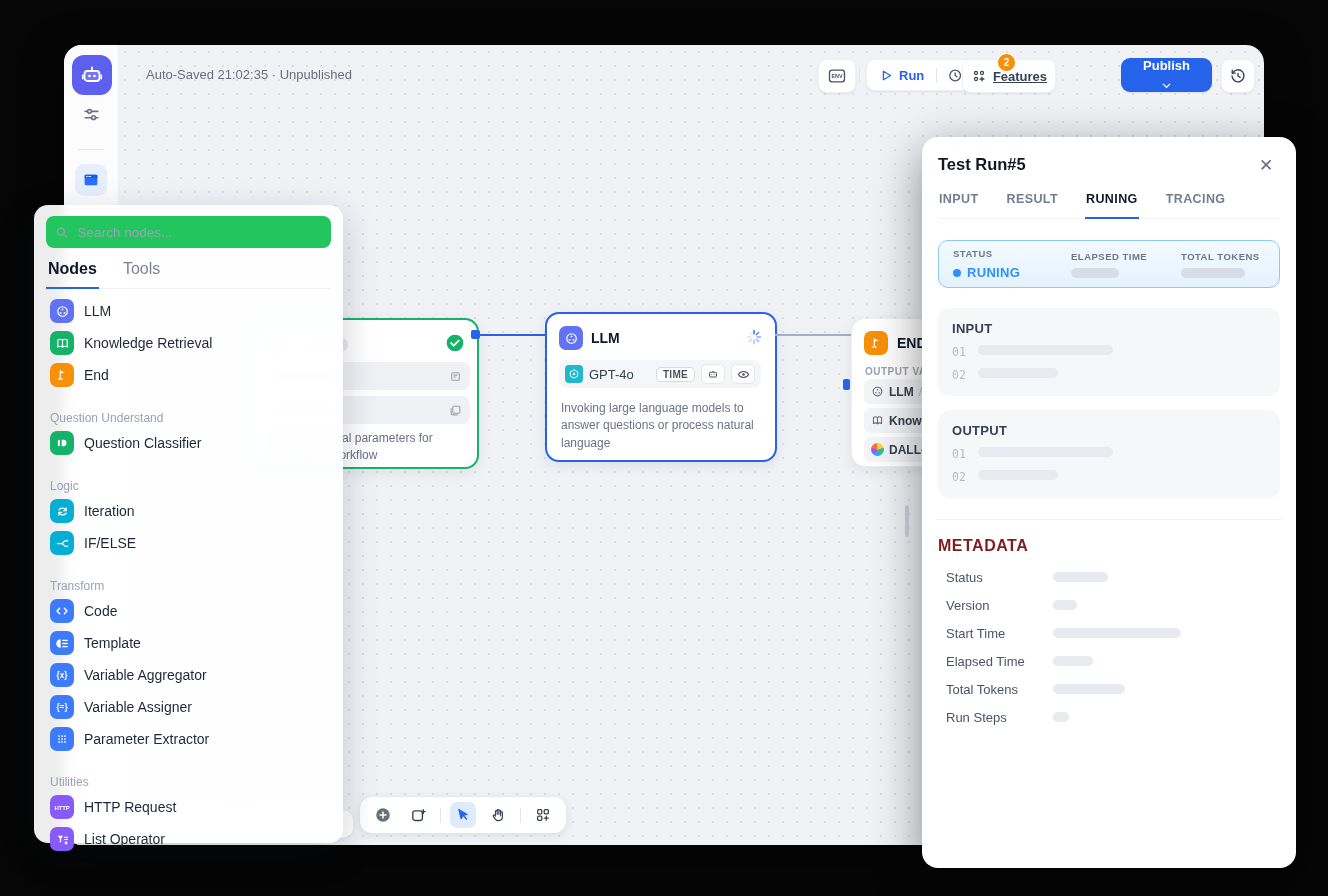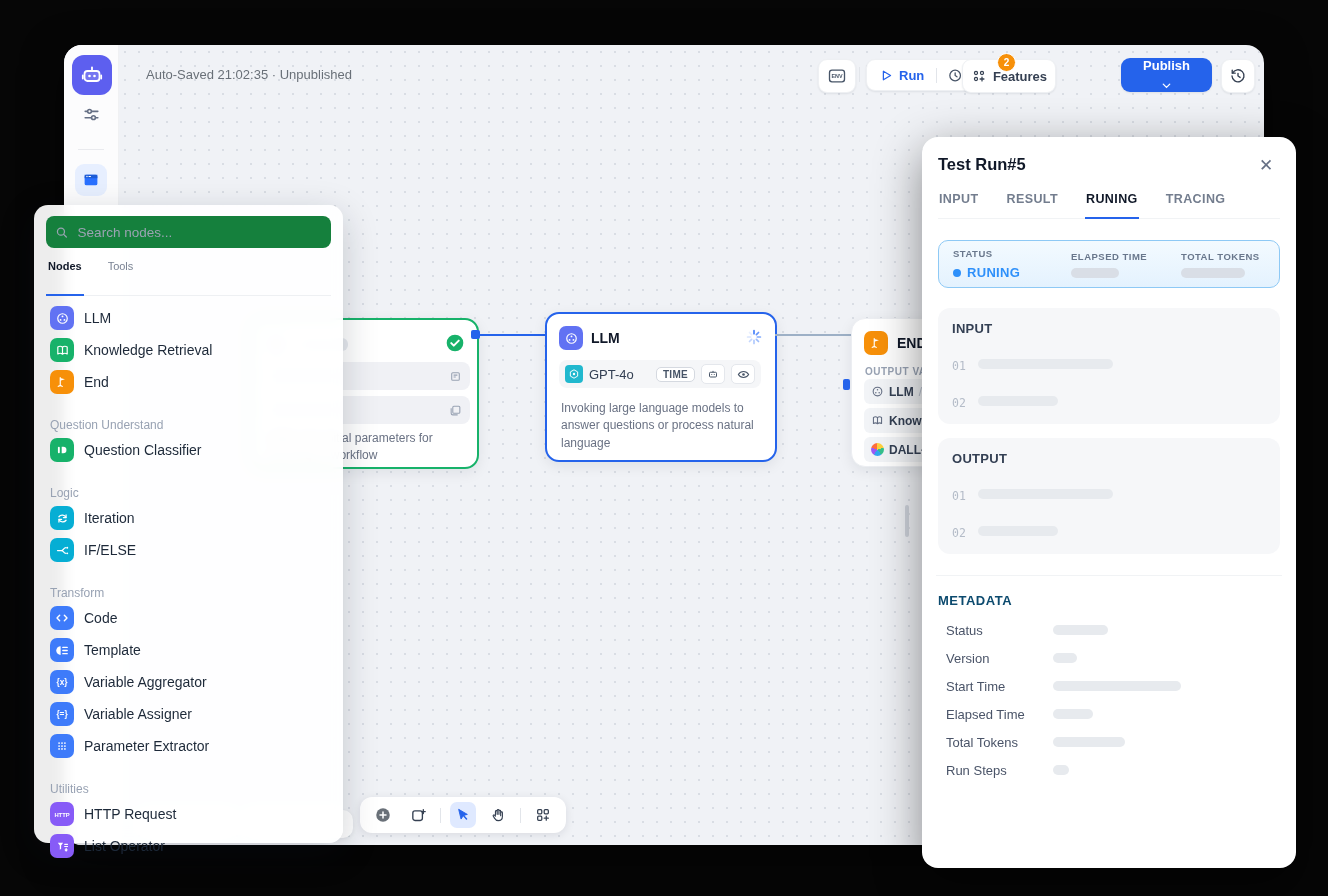--- a/index.html
+++ b/index.html
@@ -53,25 +53,25 @@
   .toolbar{position:absolute;background:#fff;border-radius:12px;box-shadow:0 2px 10px rgba(16,24,40,.1);
            display:flex;align-items:center;gap:9px;padding:0 10px;}
   .tbtn{width:26px;height:26px;border-radius:7px;display:flex;align-items:center;justify-content:center;}
   .tbtn.active{background:#dfe9ff;}
   .ghost{position:absolute;background:#fff;border-radius:10px;box-shadow:0 1px 4px rgba(16,24,40,.08);}
   .thumb{position:absolute;width:4px;border-radius:2px;background:#cfd4dc;}
   
   .npanel{position:absolute;left:34px;top:205px;width:309px;height:638px;border-radius:14px;
           background:rgba(255,255,255,.93);backdrop-filter:blur(7px);-webkit-backdrop-filter:blur(7px);
           box-shadow:0 10px 36px rgba(16,24,40,.2);z-index:20;padding:11px 12px 0;box-sizing:border-box;}
-  .search{height:32px;background:#15803d;border-radius:8px;display:flex;align-items:center;gap:7px;padding:0 9px;}
+  .search{height:32px;background:#22c55e;border-radius:8px;display:flex;align-items:center;gap:7px;padding:0 9px;}
   .search input{border:none;background:transparent;outline:none;font-size:13.5px;color:#101828;width:100%;font-family:inherit;}
   .search input::placeholder{color:#9aa3b2;}
   .ntabs{display:flex;gap:22px;margin-top:12px;border-bottom:1px solid #eef0f3;}
-  .ntab{font-size:11px;padding:0 2px 22px;color:#7a8394;font-weight:500;}
+  .ntab{font-size:16px;padding:0 2px 9px;color:#7a8394;font-weight:500;}
   .ntab.on{color:#101828;font-weight:700;border-bottom:2px solid #2563eb;margin-bottom:-1px;}
   .ngroup-title{font-size:12px;color:#98a2b3;margin:12px 4px 2px;height:22px;display:flex;align-items:flex-end;}
   .nitem{display:flex;align-items:center;gap:10px;height:32px;padding:0 4px;border-radius:8px;}
   .nitem .lbl{font-size:14px;color:#1d2939;font-weight:500;}
   
   .rpanel{position:absolute;left:922px;top:137px;width:374px;height:731px;background:#fff;border-radius:16px;
           box-shadow:0 14px 48px rgba(0,0,0,.45);z-index:30;box-sizing:border-box;padding:18px 16px;}
   .rtitle{font-size:16.5px;font-weight:700;color:#101828;}
   .rclose{position:absolute;right:18px;top:16px;width:24px;height:24px;display:flex;align-items:center;justify-content:center;
           color:#667085;font-size:17px;border-radius:6px;}
@@ -80,25 +80,25 @@
   .rtab.on{color:#101828;border-bottom:2px solid #2563eb;margin-bottom:-1px;}
   .scard{margin-top:21px;border:1px solid #8ec9f5;border-radius:10px;height:48px;
          background:linear-gradient(180deg,#f3faff,#e4f2fe);display:flex;align-items:center;padding:0 14px;box-sizing:border-box;}
   .scol{display:flex;flex-direction:column;gap:6px;}
   .slabel{font-size:9.5px;font-weight:600;letter-spacing:.5px;color:#69778c;}
   .sval{font-size:13px;font-weight:700;letter-spacing:.3px;color:#2e90fa;display:flex;align-items:center;gap:6px;}
   .bluedot{width:8px;height:8px;border-radius:50%;background:#2e90fa;}
   .pill{height:10px;border-radius:5px;background:#d9dee6;}
   .iocard{background:#f6f7f9;border-radius:12px;padding:13px 14px 14px;margin-top:14px;}
   .iotitle{font-size:13px;font-weight:700;color:#344054;letter-spacing:.3px;}
-  .ioline{display:flex;gap:12px;margin-top:23px;}
+  .ioline{display:flex;gap:12px;margin-top:9px;}
   .lnum{font-family:"DejaVu Sans Mono",monospace;font-size:11.5px;color:#b4bcc8;}
   .iopill{height:10px;border-radius:5px;background:#e7eaee;}
   .hr{height:1px;background:#f1f3f5;margin:21px -2px 0;}
-  .mtitle{font-size:13px;font-weight:600;letter-spacing:.5px;color:#0c4a6e;margin-top:17px;}
+  .mtitle{font-size:16px;font-weight:600;letter-spacing:.5px;color:#7f1d1d;margin-top:17px;}
   .mrow{display:flex;align-items:center;margin-top:0;height:28px;}
   .mrow .ml{width:107px;font-size:13px;color:#4a5468;padding-left:8px;}
   .mrows{margin-top:8px;}
   svg{display:block;}
 </style>
 </head>
 <body>
 
 <div class="window">
   <div class="dots"></div>
@@ -160,21 +160,21 @@
     <span style="margin-left:6px;">
       <svg width="17" height="17" viewBox="0 0 24 24" fill="none" stroke="#475467" stroke-width="1.8" stroke-linecap="round">
         <rect x="4" y="5.5" width="3.4" height="3.4" fill="#475467" stroke="none" rx=".6"></rect>
         <rect x="4" y="14.5" width="3.4" height="3.4" fill="#475467" stroke="none" rx=".6"></rect>
         <path d="M10.5 7.2H20M10.5 16.2H20"></path>
       </svg>
     </span>
   </div>
   <div class="badge2">2</div>
 
-  <div class="hbtn" style="left:898px;top:14px;width:92px;height:32px;">
+  <div class="hbtn" style="left:898px;top:14px;width:92px;height:32px;text-decoration:underline;">
     <svg width="16" height="16" viewBox="0 0 24 24" fill="none" stroke="#354052" stroke-width="1.9" stroke-linecap="round">
       <circle cx="7.5" cy="7.5" r="2.3"></circle>
         <circle cx="16.5" cy="7.5" r="2.3"></circle>
         <circle cx="7.5" cy="16.5" r="2.3"></circle>
       <path d="M16.5 13.6v5.8M13.6 16.5h5.8"></path>
     </svg>
     <span>Features</span>
   </div>
 
   <div class="hbtn publish" style="left:1057px;top:13px;width:91px;height:34px;flex-direction:column;">

